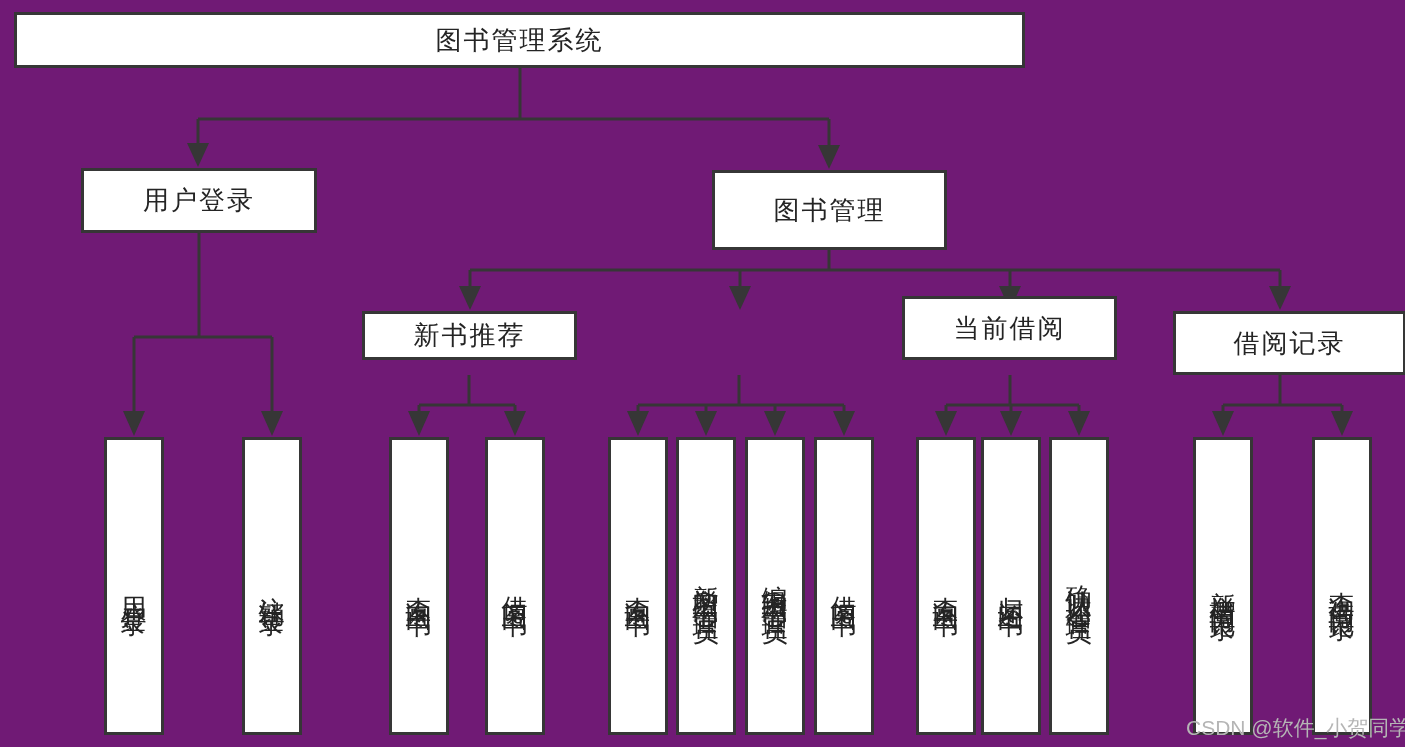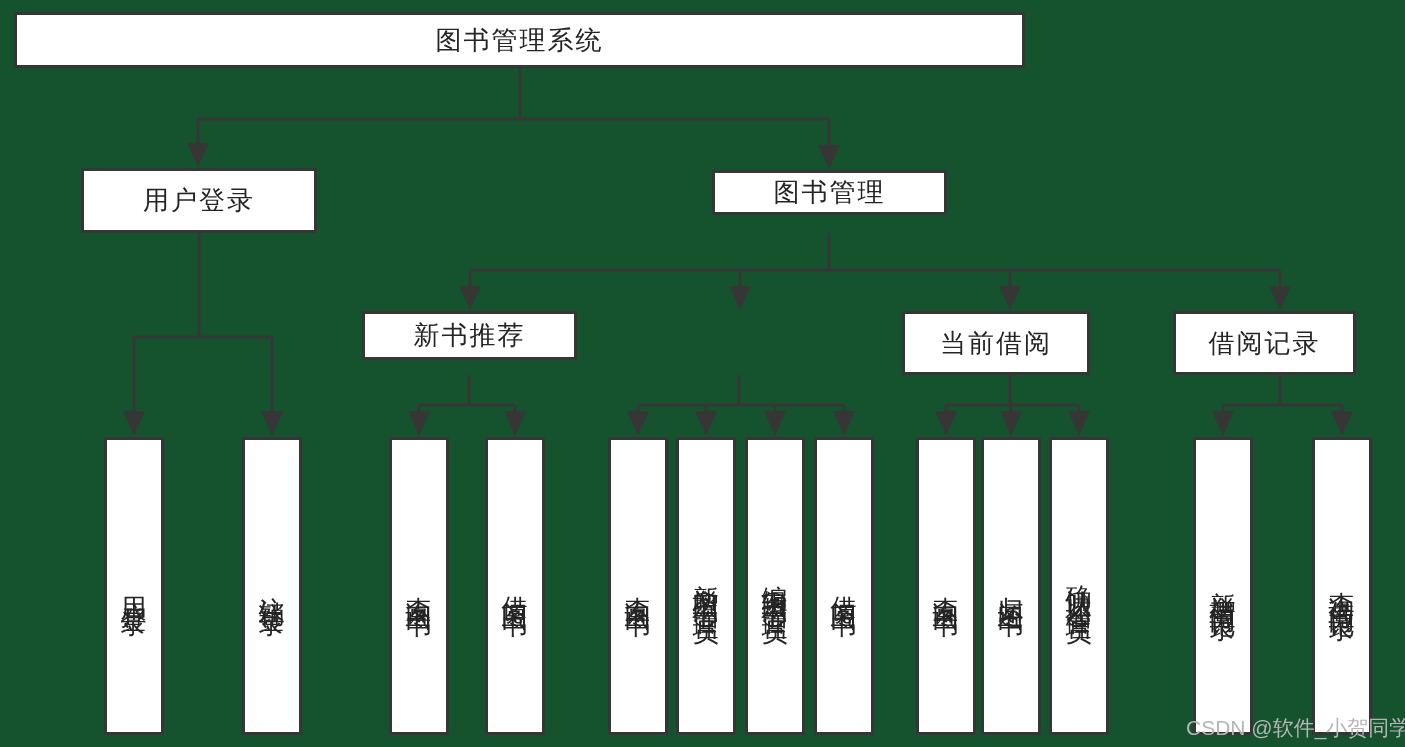--- a/index.html
+++ b/index.html
@@ -5,21 +5,21 @@
   html, body {
     margin: 0;
     padding: 0;
     background: #ffffff;
     font-family: "Liberation Sans", sans-serif;
   }
   .stage {
     position: relative;
     width: 1405px;
     height: 747px;
-    background: #14532d;
+    background: #701a75;
     overflow: hidden;
   }
   .wires {
     position: absolute;
     left: 0;
     top: 0;
     width: 1405px;
     height: 747px;
   }
   .box {
@@ -122,31 +122,31 @@
     <polygon points="1331,411 1353,411 1342,436" stroke="none"></polygon>
   </svg>
 
   <div class="box h" style="left:14px;top:12px;width:1011px;height:56px">
     <span>图书管理系统</span>
   </div>
 
   <div class="box h" style="left:81px;top:168px;width:236px;height:65px">
     <span>用户登录</span>
   </div>
-  <div class="box h" style="left:712px;top:170px;width:235px;height:45px">
+  <div class="box h" style="left:712px;top:170px;width:235px;height:80px">
     <span>图书管理</span>
   </div>
 
   <div class="box h" style="left:362px;top:311px;width:215px;height:49px">
     <span>新书推荐</span>
   </div>
-  <div class="box h" style="left:902px;top:311px;width:188px;height:64px">
+  <div class="box h" style="left:902px;top:296px;width:215px;height:64px">
     <span>当前借阅</span>
   </div>
-  <div class="box h" style="left:1173px;top:311px;width:183px;height:64px">
+  <div class="box h" style="left:1173px;top:311px;width:233px;height:64px">
     <span>借阅记录</span>
   </div>
 
   <div class="box v" style="left:104px;top:437px;width:60px;height:298px">
     <span>用户登录</span>
   </div>
   <div class="box v" style="left:242px;top:437px;width:60px;height:298px">
     <span>注销登录</span>
   </div>
 

